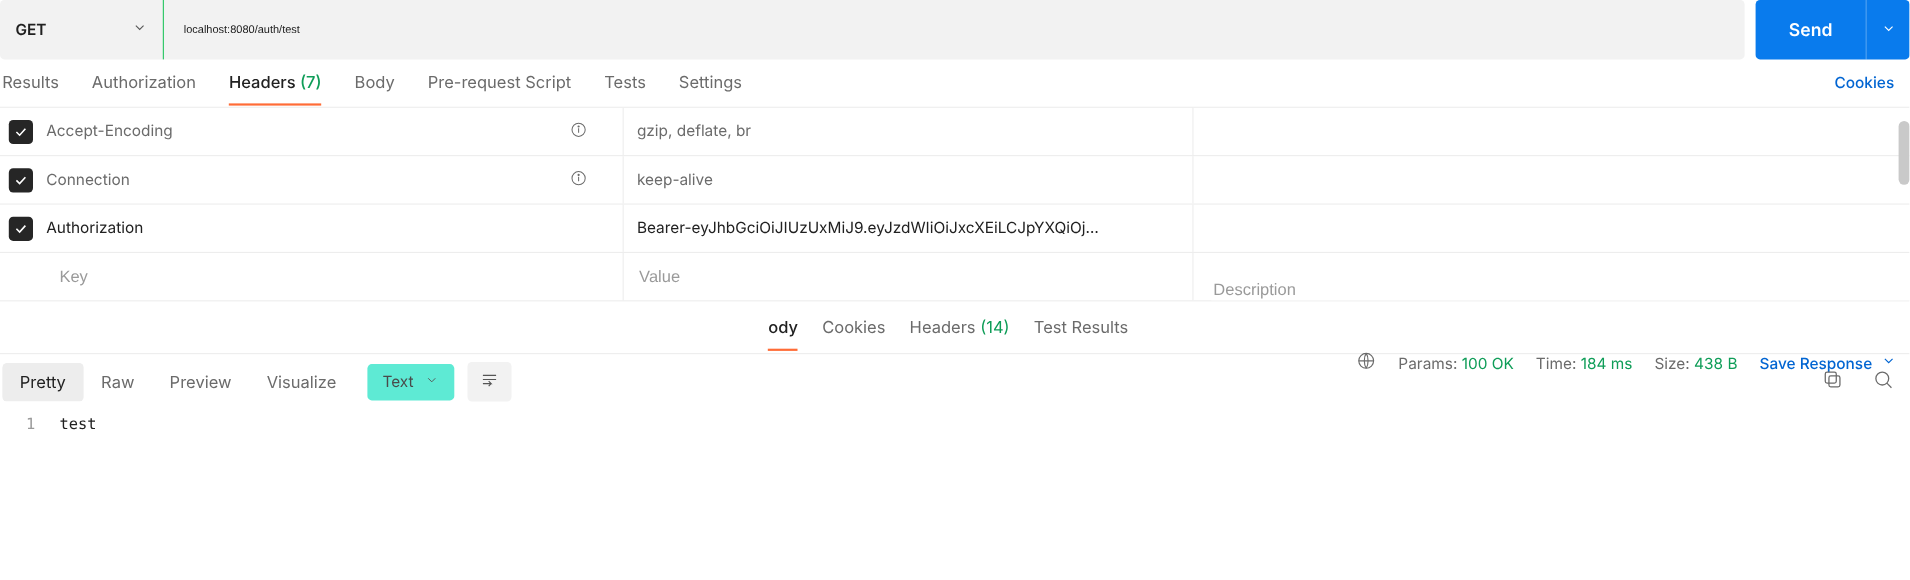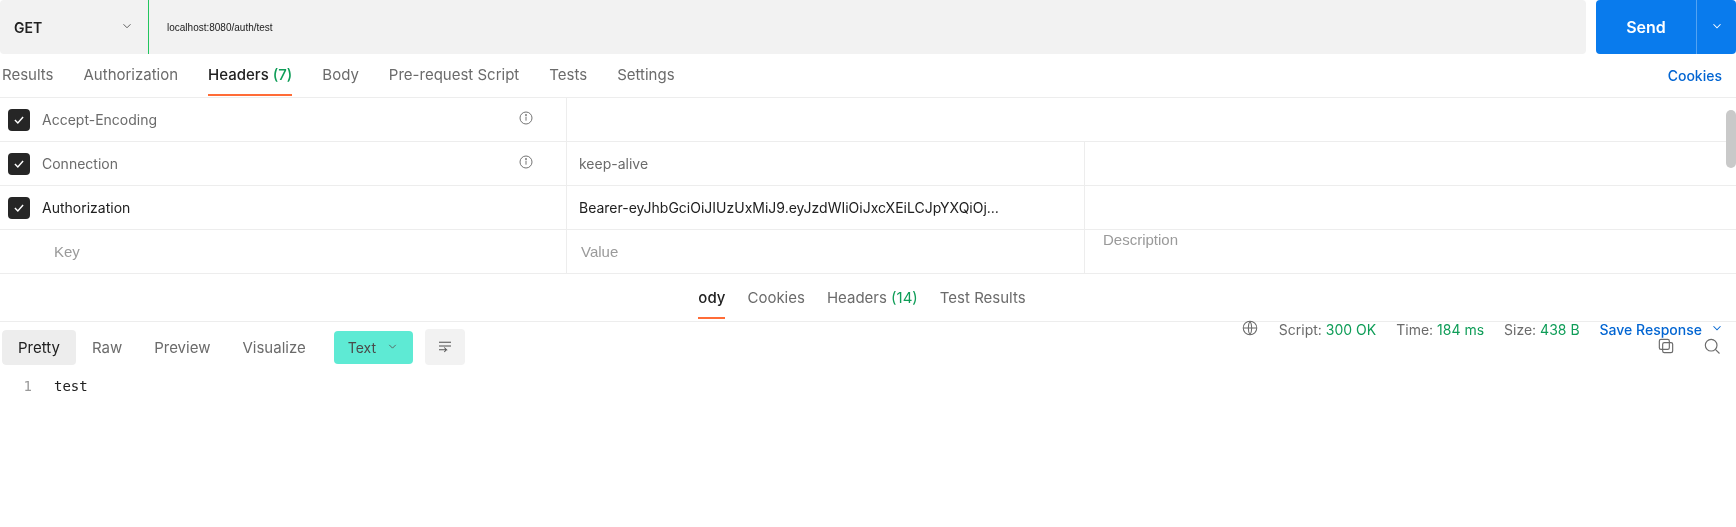--- a/index.html
+++ b/index.html
@@ -100,21 +100,21 @@
   }
   .info-ic { margin-left: auto; margin-right: 14px; color: #6b6b6b; }
   .info-ic svg { width: 16px; height: 16px; fill: none; stroke: currentColor; stroke-width: 1.4; }
   .chk {
     width: 22px; height: 22px; border-radius: 4px;
     background: #262626; display: flex; align-items: center; justify-content: center;
     cursor: pointer;
   }
   .chk svg { width: 14px; height: 14px; stroke: #fff; stroke-width: 2.5; fill: none; }
   .val-cell { padding-left: 12px; border-left: 1px solid #ededed; height: 100%; display:flex; align-items:center; overflow:hidden; white-space:nowrap; text-overflow:ellipsis;}
-  .desc-cell { padding-left: 16px; border-left: 1px solid #ededed; height: 100%; display:flex; align-items:flex-start;}
+  .desc-cell { padding-left: 16px; border-left: 1px solid #ededed; height: 100%; display:flex; align-items:flex-end;}
   .placeholder-row input {
     border: none; outline: none; font-size: 15px; width: 100%; color: #212121;
   }
   .placeholder-row input::placeholder { color: #9a9a9a; }
   .placeholder-row .key-cell { padding-left: 44px; }
   .ghost { color: #6b6b6b; }
 
   
   .section-gap { height: 4px; }
 
@@ -247,20 +247,21 @@
       </div>
     <span>Accept-Encoding</span>
     <span class="info-ic">
       <svg viewBox="0 0 24 24">
           <circle cx="12" cy="12" r="9"></circle>
           <line x1="12" y1="10" x2="12" y2="16"></line>
           <circle cx="12" cy="7.5" r="0.8" fill="currentColor"></circle>
         </svg>
     </span>
   </div>
+  <div class="val-cell">gzip, deflate, br</div>
   <div class="desc-cell"></div>
 </div>
 
 <div class="hdr-row ghost">
   <div class="key-cell">
     <div class="chk">
         <svg viewBox="0 0 24 24">
           <polyline points="5 12 10 17 19 7"></polyline>
         </svg>
       </div>
@@ -316,22 +317,22 @@
   </div>
   <div class="resp-right">
     <span class="globe">
       <svg viewBox="0 0 24 24">
           <circle cx="12" cy="12" r="9"></circle>
           <line x1="3" y1="12" x2="21" y2="12"></line>
           <path d="M12 3 C15 7 15 17 12 21 M12 3 C9 7 9 17 12 21"></path>
         </svg>
     </span>
     <span class="meta">
-      <span class="label">Script:</span>
-      <span class="val">300 OK</span>
+      <span class="label">Params:</span>
+      <span class="val">100 OK</span>
     </span>
     <span class="meta">
       <span class="label">Time:</span>
       <span class="val">184 ms</span>
     </span>
     <span class="meta">
       <span class="label">Size:</span>
       <span class="val">438 B</span>
     </span>
     <span class="save-resp">

